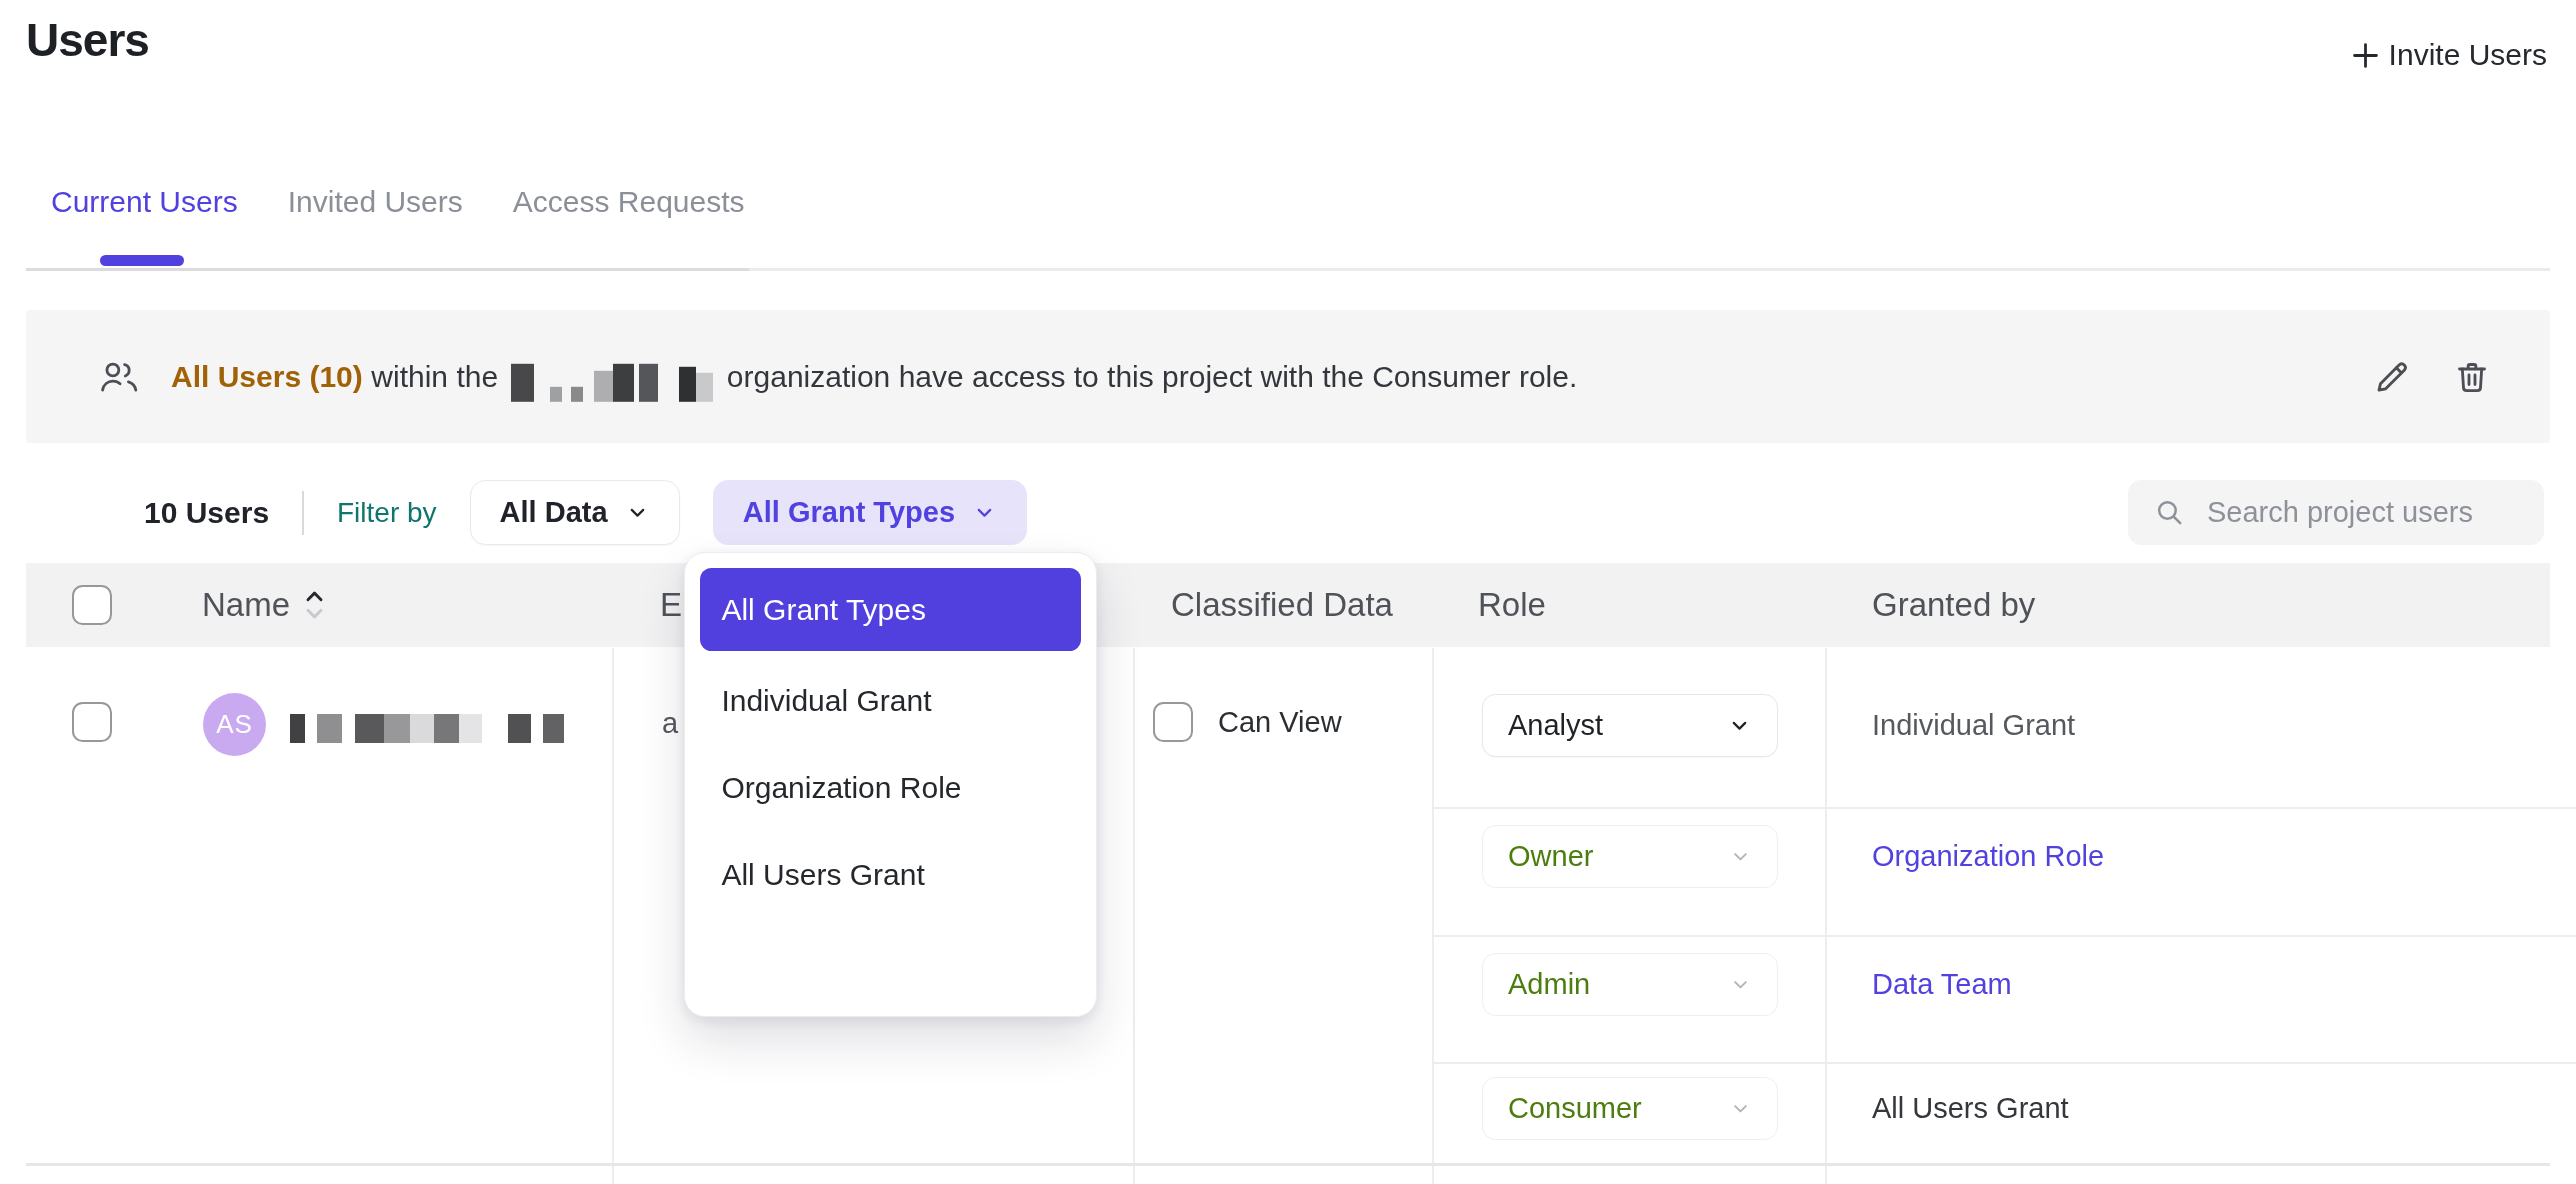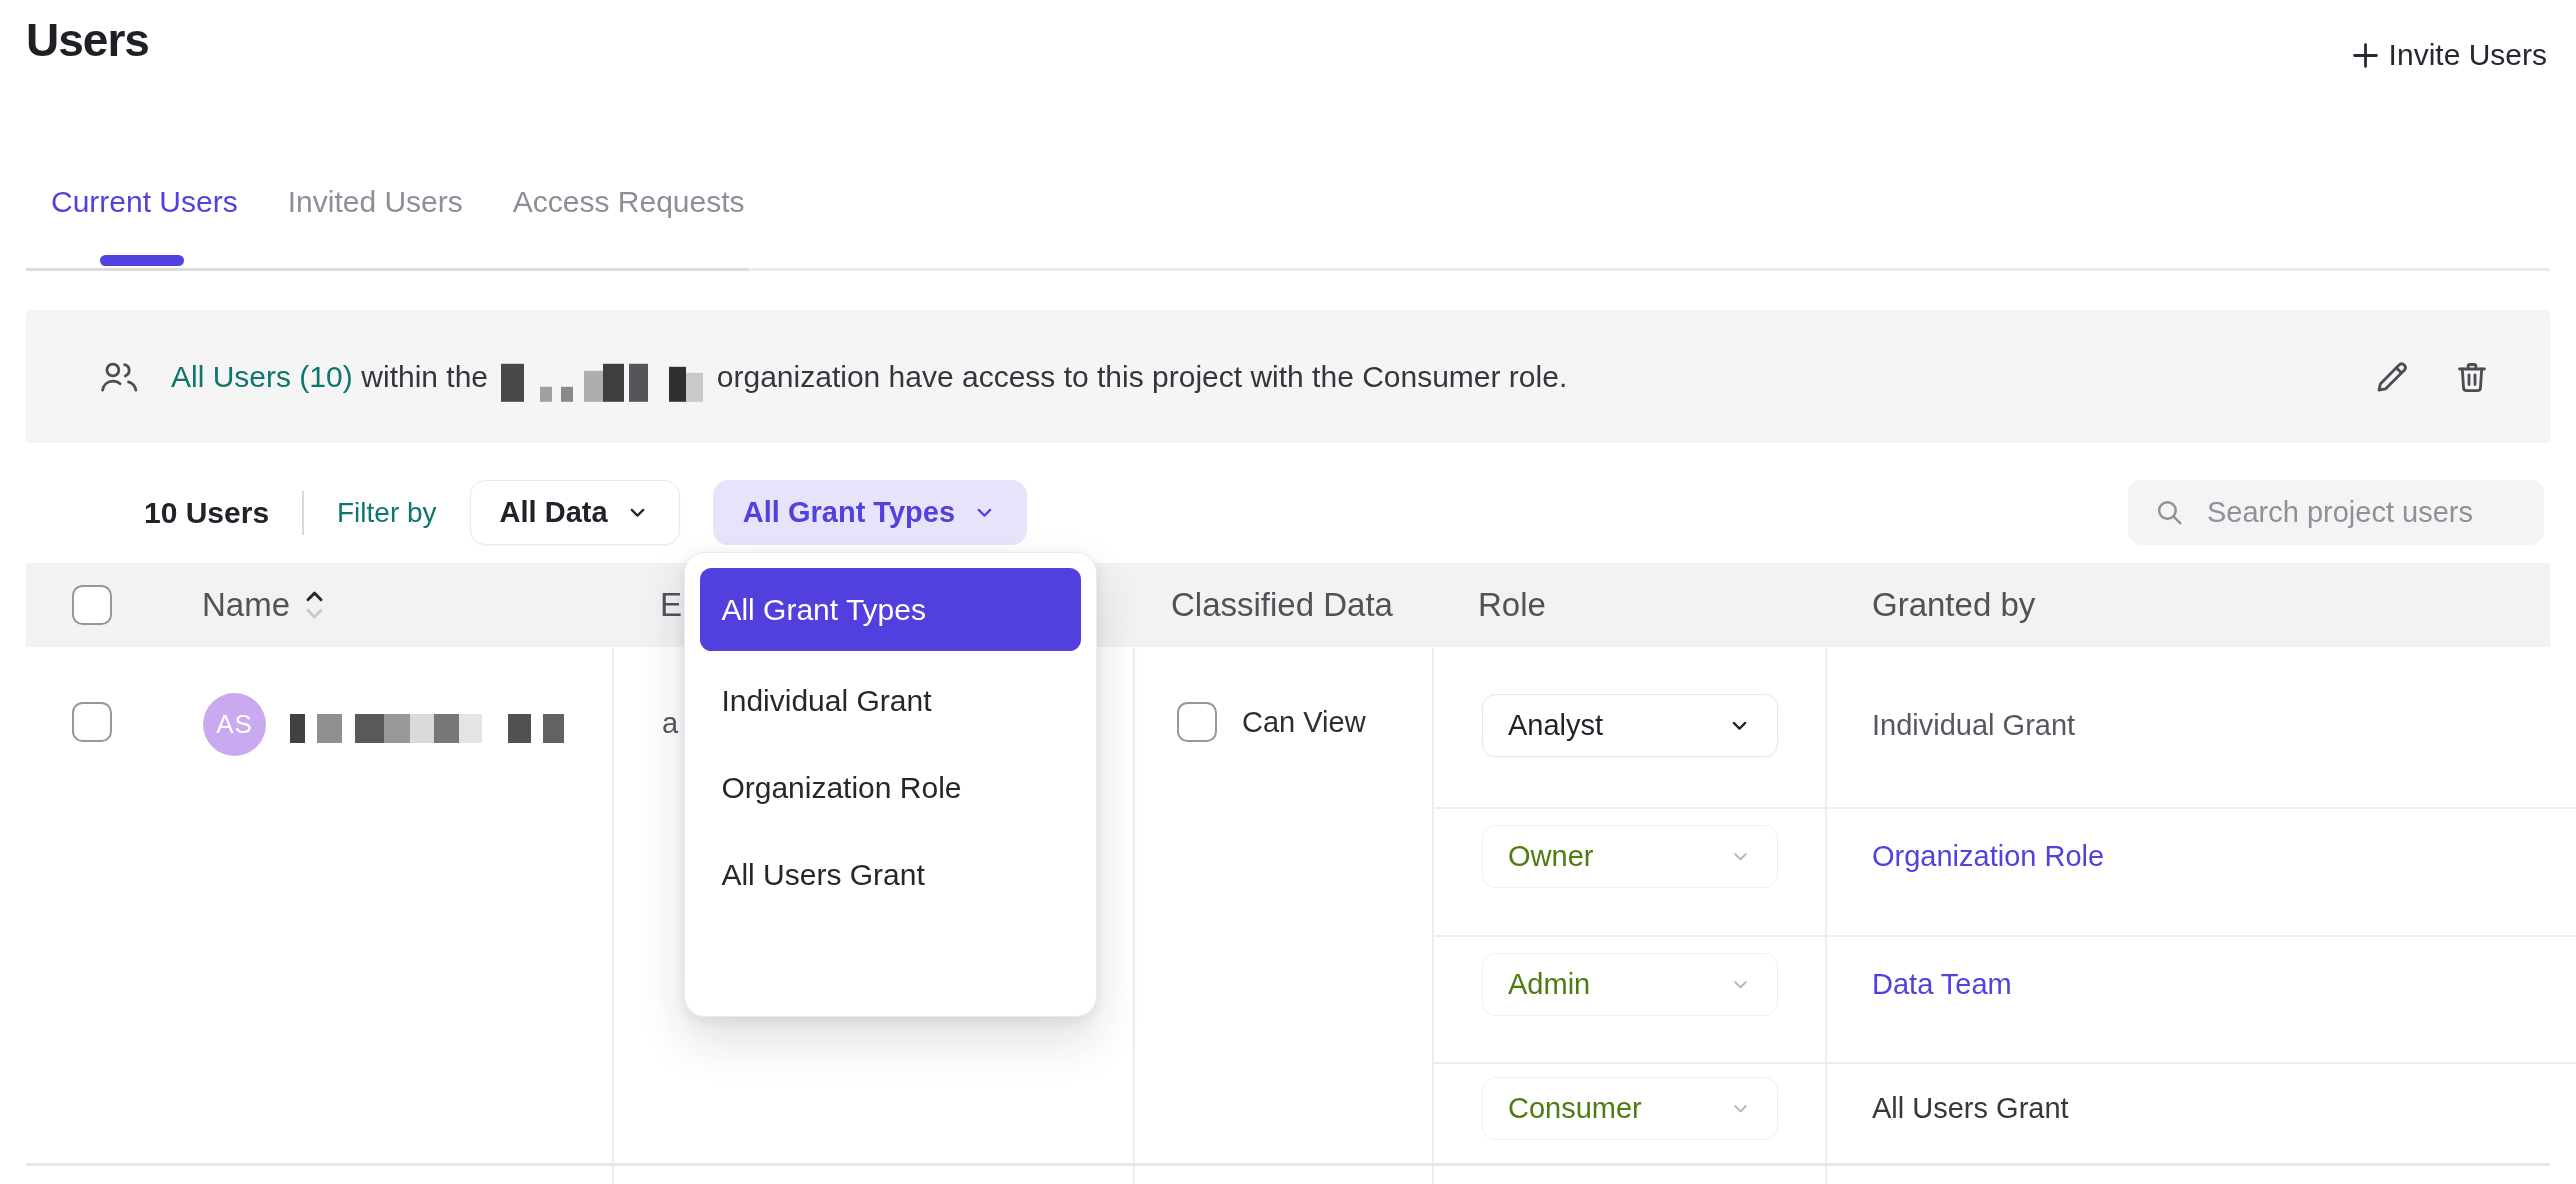--- a/index.html
+++ b/index.html
@@ -38,21 +38,21 @@
   .tab-baseline-r { left: 749px; top: 268px; width: 1801px; height: 2.9px; background: #ebebed; }
 
   
   .banner {
     left: 26px; top: 310px; width: 2524px; height: 133px;
     background: #f5f5f6; border-radius: 3.8px;
     display: flex; align-items: center; padding-left: 70px;
   }
   .banner-icon { color: #4b4e54; flex: 0 0 auto; }
   .banner-text { margin-left: 29px; font-size: 30px; color: #33363c; display: flex; align-items: center; white-space: nowrap; }
-  .banner-text b { font-weight: 400; color: #0f766e; }
+  .banner-text b { font-weight: 700; color: #a16207; }
   .banner-text .gap { width: 8.6px; display:inline-block; }
   .blocks { display: flex; align-items: flex-end; height: 40px; margin: 0 13.4px; transform: translateY(4.8px); }
   .banner-actions {
     position: absolute; right: 58px; top: 50%; transform: translateY(-50%);
     display: flex; gap: 40px; color: #4b4e54;
   }
   .icon-btn { cursor: pointer; display: flex; align-items: center; }
 
   
   .filterbar {
@@ -109,21 +109,21 @@
   .row-cb { left: 72px; top: 702px; }
   .avatar {
     left: 203px; top: 693px; width: 63px; height: 63px; border-radius: 50%;
     background: #c9aaf1; color: #ffffff;
     display: flex; align-items: center; justify-content: center;
     font-size: 26px; font-weight: 500; letter-spacing: 1px;
   }
   .name-blocks { left: 290px; top: 714px; display: flex; align-items: flex-end; height: 29px; }
   .email-partial { left: 662px; top: 707px; font-size: 29px; color: #55585e; }
 
-  .canview { left: 1177px; top: 702px; display: flex; align-items: center; gap: 25px; }
+  .canview { left: 1153px; top: 702px; display: flex; align-items: center; gap: 25px; }
   .canview .label { font-size: 29px; color: #2b2e33; font-weight: 500; }
 
   .sub-div { left: 1432px; width: 1144px; height: 1.9px; background: #ededef; }
   .sd1 { top: 807px; } .sd2 { top: 935px; } .sd3 { top: 1062px; }
   .row-end-div { left: 26px; top: 1163px; width: 2524px; height: 2.9px; background: #e7e7e9; }
 
   .role-select {
     left: 1482px; width: 296px; height: 63px;
     background: #ffffff; border: 1.9px solid #e7e7e9; border-radius: 13.4px;
     display: flex; align-items: center; justify-content: space-between;

